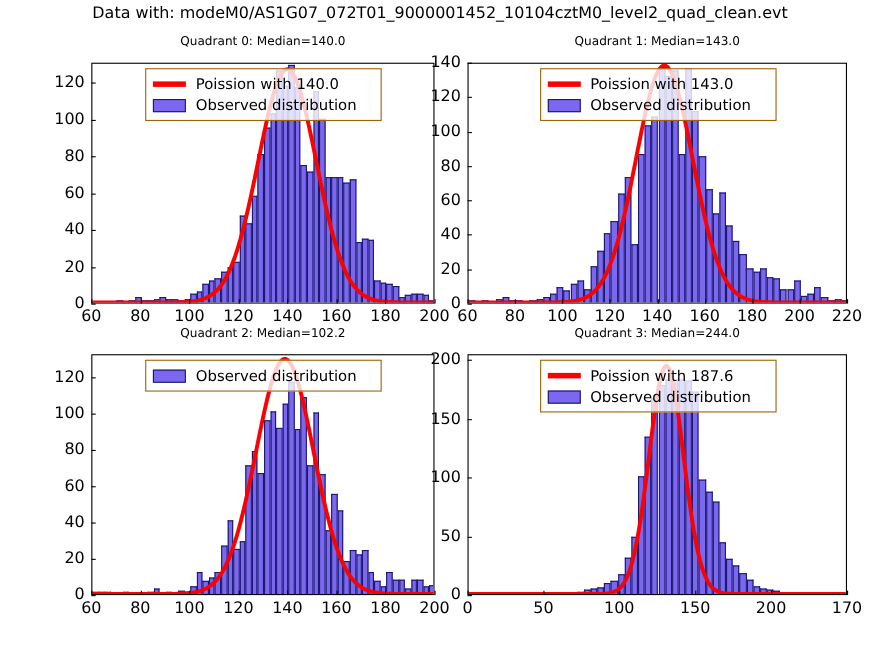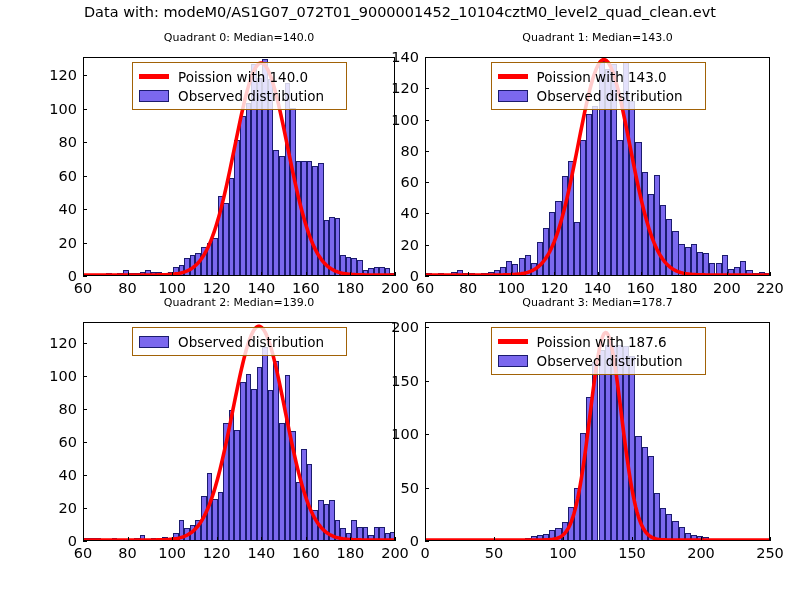--- a/index.html
+++ b/index.html
@@ -242,21 +242,21 @@
         <div class="xtick-label" style="left: 640.625px; top: 280px;">160</div>
         <div class="xtick-mark" style="left: 640.625px; top: 272px; height: 4px;"></div>
         <div class="xtick-label" style="left: 683.75px; top: 280px;">180</div>
         <div class="xtick-mark" style="left: 683.75px; top: 272px; height: 4px;"></div>
         <div class="xtick-label" style="left: 726.875px; top: 280px;">200</div>
         <div class="xtick-mark" style="left: 726.875px; top: 272px; height: 4px;"></div>
         <div class="xtick-label" style="left: 770px; top: 280px;">220</div>
         <div class="xtick-mark" style="left: 770px; top: 272px; height: 4px;"></div>
       </div>
       <div class="subplot" style="left: 0px; top: 0px; width: 800px; height: 600px;">
-        <div class="sp-title" style="top: 296px; left: 63px; width: 352px;">Quadrant 2: Median=139.0</div>
+        <div class="sp-title" style="top: 296px; left: 63px; width: 352px;">Quadrant 2: Median=102.2</div>
         <div class="axes" style="left: 83px; top: 322px; width: 312px; height: 219px;">
           <div class="bar" style="left: 0px; width: 5.57143px; height: 1.64662px;"></div>
           <div class="bar" style="left: 5.57143px; width: 5.57143px; height: 1.64662px;"></div>
           <div class="bar" style="left: 11.1429px; width: 5.57143px; height: 1.64662px;"></div>
           <div class="bar" style="left: 27.8571px; width: 5.57143px; height: 1.64662px;"></div>
           <div class="bar" style="left: 50.1429px; width: 5.57143px; height: 1.64662px;"></div>
           <div class="bar" style="left: 55.7143px; width: 5.57143px; height: 4.93985px;"></div>
           <div class="bar" style="left: 66.8571px; width: 5.57143px; height: 1.64662px;"></div>
           <div class="bar" style="left: 78px; width: 5.57143px; height: 3.29323px;"></div>
           <div class="bar" style="left: 83.5714px; width: 5.57143px; height: 1.64662px;"></div>
@@ -335,21 +335,21 @@
         <div class="xtick-label" style="left: 261.286px; top: 545px;">140</div>
         <div class="xtick-mark" style="left: 261.286px; top: 537px; height: 4px;"></div>
         <div class="xtick-label" style="left: 305.857px; top: 545px;">160</div>
         <div class="xtick-mark" style="left: 305.857px; top: 537px; height: 4px;"></div>
         <div class="xtick-label" style="left: 350.429px; top: 545px;">180</div>
         <div class="xtick-mark" style="left: 350.429px; top: 537px; height: 4px;"></div>
         <div class="xtick-label" style="left: 395px; top: 545px;">200</div>
         <div class="xtick-mark" style="left: 395px; top: 537px; height: 4px;"></div>
       </div>
       <div class="subplot" style="left: 0px; top: 0px; width: 800px; height: 600px;">
-        <div class="sp-title" style="top: 296px; left: 405px; width: 385px;">Quadrant 3: Median=178.7</div>
+        <div class="sp-title" style="top: 296px; left: 405px; width: 385px;">Quadrant 3: Median=244.0</div>
         <div class="axes" style="left: 425px; top: 322px; width: 345px; height: 219px;">
           <div class="bar" style="left: 0px; width: 6.16032px; height: 1.06829px;"></div>
           <div class="bar" style="left: 24.702px; width: 6.16032px; height: 1.06829px;"></div>
           <div class="bar" style="left: 43.194px; width: 6.16032px; height: 1.06829px;"></div>
           <div class="bar" style="left: 61.548px; width: 6.16032px; height: 1.06829px;"></div>
           <div class="bar" style="left: 67.758px; width: 6.16032px; height: 1.06829px;"></div>
           <div class="bar" style="left: 80.04px; width: 6.16032px; height: 1.06829px;"></div>
           <div class="bar" style="left: 86.25px; width: 6.16032px; height: 1.06829px;"></div>
           <div class="bar" style="left: 92.46px; width: 6.16032px; height: 1.06829px;"></div>
           <div class="bar" style="left: 98.532px; width: 6.16032px; height: 2.13659px;"></div>
@@ -410,17 +410,17 @@
         <div class="xtick-label" style="left: 425px; top: 545px;">0</div>
         <div class="xtick-mark" style="left: 425px; top: 537px; height: 4px;"></div>
         <div class="xtick-label" style="left: 494px; top: 545px;">50</div>
         <div class="xtick-mark" style="left: 494px; top: 537px; height: 4px;"></div>
         <div class="xtick-label" style="left: 563px; top: 545px;">100</div>
         <div class="xtick-mark" style="left: 563px; top: 537px; height: 4px;"></div>
         <div class="xtick-label" style="left: 632px; top: 545px;">150</div>
         <div class="xtick-mark" style="left: 632px; top: 537px; height: 4px;"></div>
         <div class="xtick-label" style="left: 701px; top: 545px;">200</div>
         <div class="xtick-mark" style="left: 701px; top: 537px; height: 4px;"></div>
-        <div class="xtick-label" style="left: 770px; top: 545px;">250</div>
+        <div class="xtick-label" style="left: 770px; top: 545px;">170</div>
         <div class="xtick-mark" style="left: 770px; top: 537px; height: 4px;"></div>
       </div>
     </div>
 </div>
 
 </body></html>

